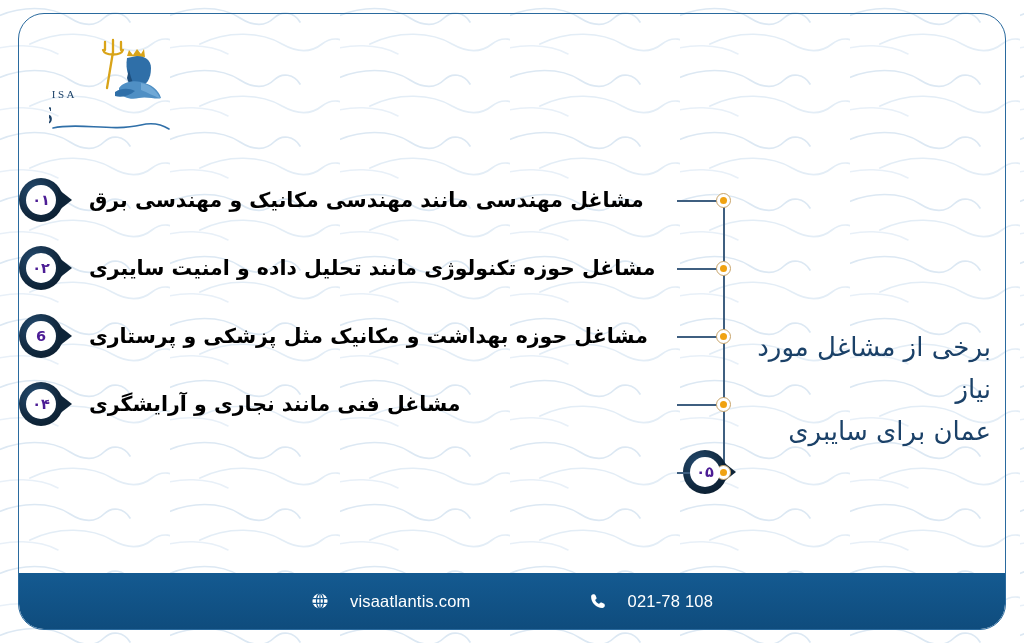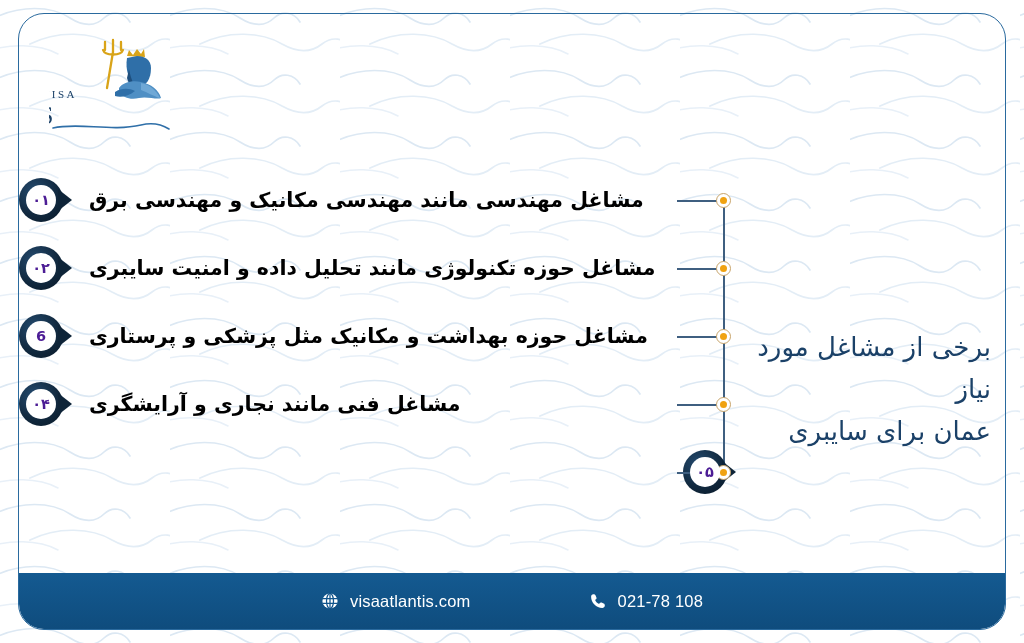--- a/index.html
+++ b/index.html
@@ -195,21 +195,21 @@
     display: flex;
     align-items: center;
     justify-content: center;
     gap: 118px;
     direction: ltr;
   }
 
   .footer-item {
     display: flex;
     align-items: center;
-    gap: 10px;
+    gap: 20px;
     color: #ffffff;
     font-size: 16.5px;
     font-family: "Liberation Sans", sans-serif;
     letter-spacing: 0.2px;
   }
 
   .footer-icon {
     display: flex;
     align-items: center;
     justify-content: center;

